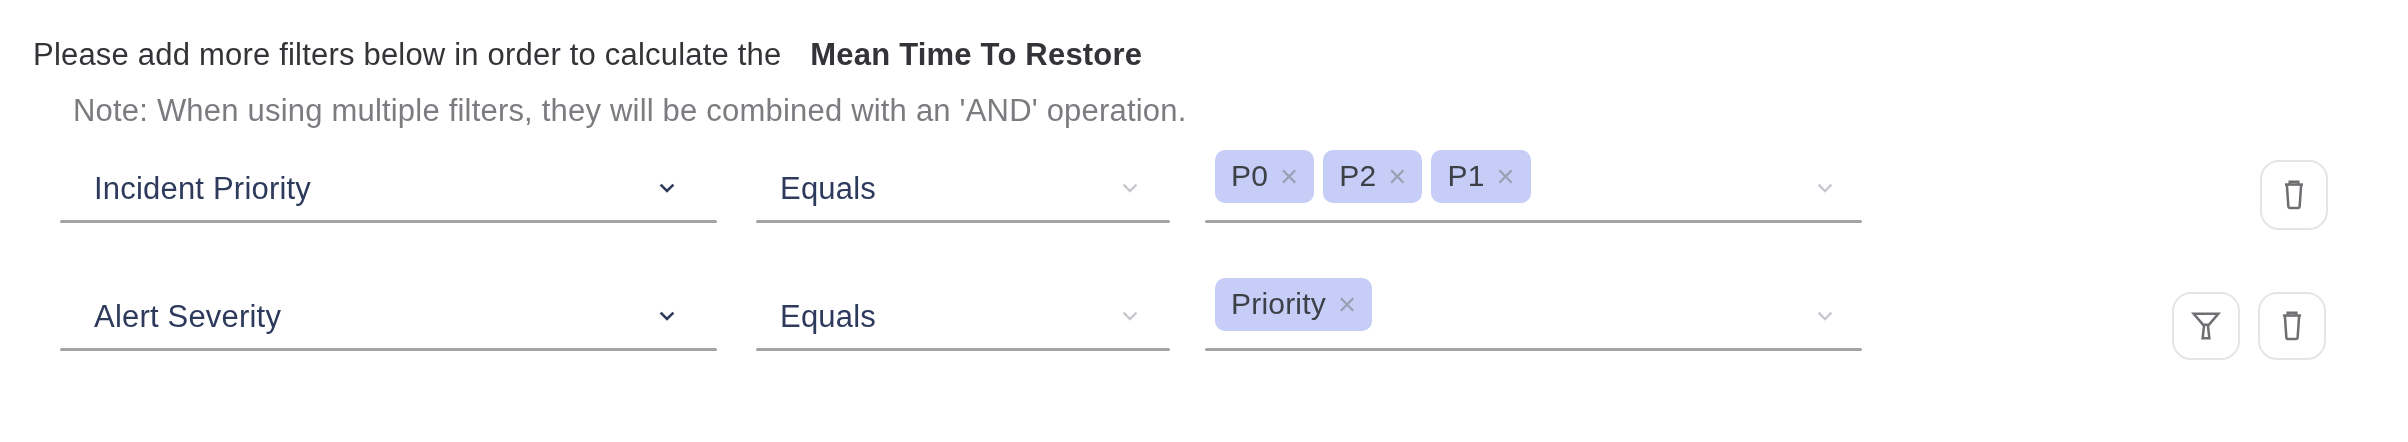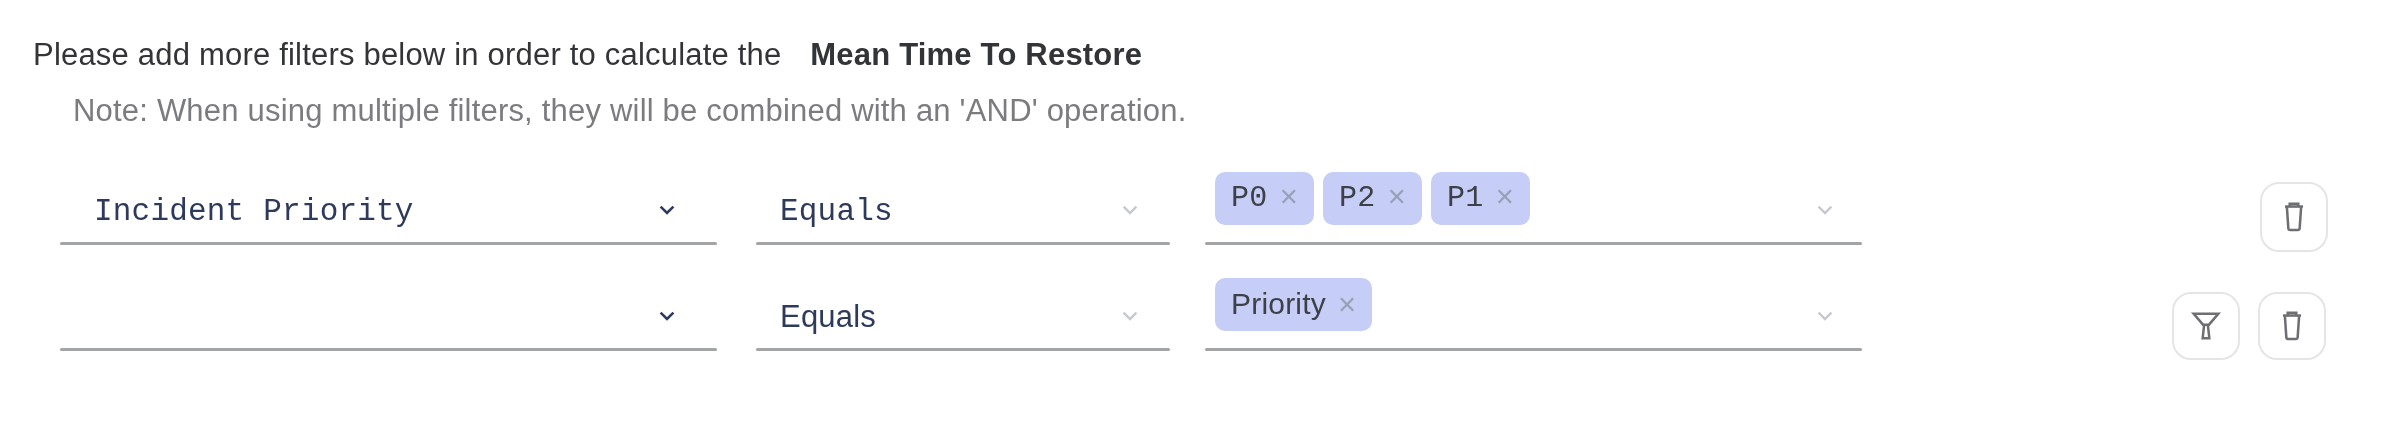--- a/index.html
+++ b/index.html
@@ -13,21 +13,21 @@
     font-size:31px;line-height:1.25;color:var(--heading-text,#333437);
     letter-spacing:.2px;white-space:nowrap;
   }
   .hint b{font-weight:700;color:var(--heading-text,#333437);margin-left:20px;}
   .note{
     position:absolute;left:33px;top:92px;
     font-size:31px;line-height:1.25;color:var(--note-text,#7b7c80);
     letter-spacing:.2px;white-space:nowrap;margin-left:40px;
   }
   .filter-row{position:absolute;left:0;width:100%;height:72px;}
-  .row-1{top:177px;font-family:Liberation Mono, monospace;}
+  .row-1{top:155px;}
   .row-2{top:283px;}
   .field{
     position:absolute;height:68px;display:flex;align-items:center;
     cursor:pointer;box-sizing:border-box;
   }
   .underline{
     position:absolute;left:0;right:0;bottom:0;height:3px;
     background:var(--underline,#a3a4a6);border-radius:2px;
   }
   .attr{left:60px;width:657px;padding-left:34px;}
@@ -111,20 +111,21 @@
     <svg width="38" height="38" viewBox="0 0 24 24" fill="none">
       <path d="M9.3 5.1 V3.7 H14.7 V5.1" stroke-width="1.6" fill="none"></path>
       <path d="M6.3 5.4 H17.7" stroke-width="1.6" fill="none"></path>
       <path d="M7.5 5.6 l.92 13.5 c.04.66.58 1.17 1.24 1.17 h4.68 c.66 0 1.2-.51 1.24-1.17 L16.5 5.6" stroke-width="1.6" fill="none"></path>
     </svg>
   </button>
 </div>
 
 <div class="filter-row row-2">
   <div class="field attr">
+    <span class="sel-label">Alert Severity</span>
     <svg class="chev dark" width="28" height="28" viewBox="0 0 24 24" fill="none">
         <path d="M6.5 9.2 L12 14.7 L17.5 9.2" stroke-width="2.2" fill="none"></path>
       </svg>
     <span class="underline"></span>
   </div>
   <div class="field op">
     <span class="sel-label">Equals</span>
     <svg class="chev light" width="28" height="28" viewBox="0 0 24 24" fill="none">
         <path d="M6.5 9.2 L12 14.7 L17.5 9.2" stroke-width="2" fill="none"></path>
       </svg>

